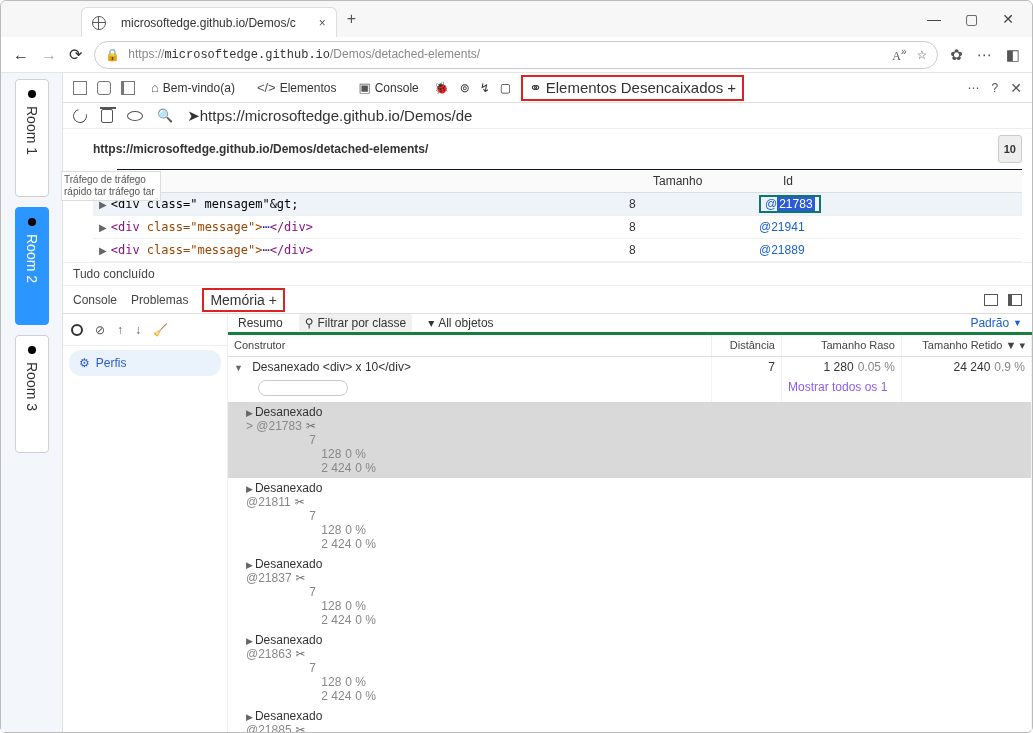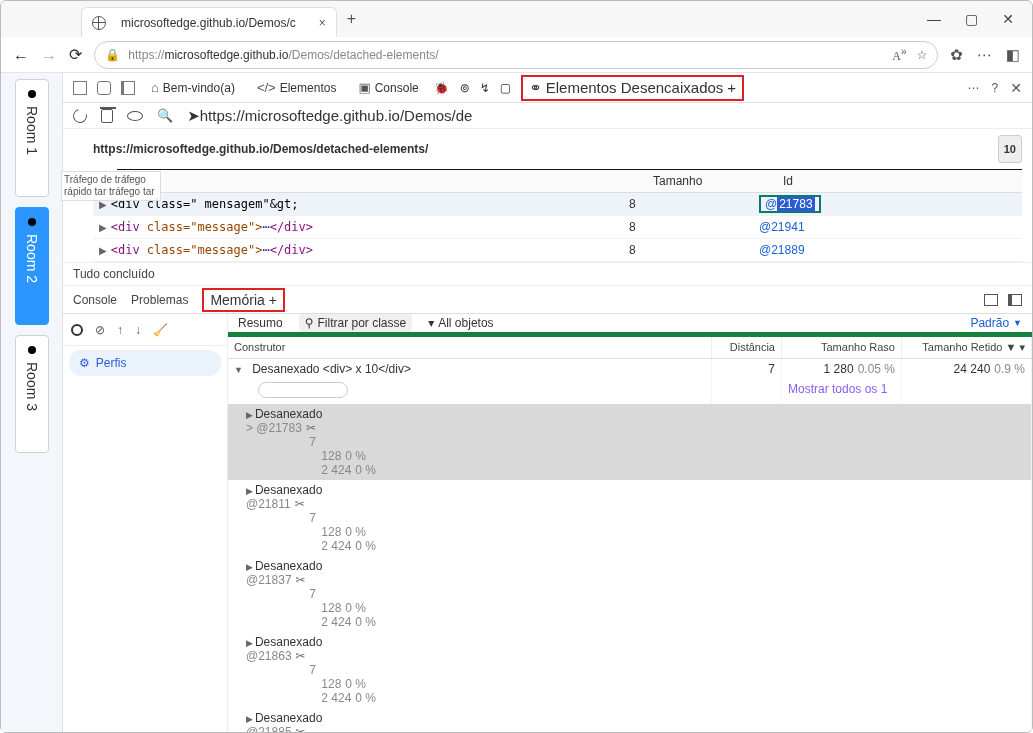--- a/index.html
+++ b/index.html
@@ -14,21 +14,21 @@
 .globe-icon::after { content:""; position:absolute; left:0; top:45%; height:1px; width:100%; background:#555;}
 .tab-title { font-size: 12px; color: #333; }
 .tab-close { margin-left: 8px; color: #555; cursor: pointer; }
 .newtab { margin-left: 10px; color: #555; font-size: 16px; cursor: pointer; }
 .wincontrols { margin-left: auto; display: flex; gap: 24px; padding-right: 18px; color: #444; font-size: 14px; }
 .wincontrols span { cursor: pointer; }
 
 .addrbar { height: 36px; display: flex; align-items: center; gap: 12px; padding: 0 12px; border-bottom: 1px solid #e5e5e5; }
 .nav-arrow { font-size: 16px; color: #333; cursor: pointer; }
 .urlbox { flex: 1; height: 28px; border: 1px solid #ccc; border-radius: 14px; display: flex; align-items: center; padding: 0 10px; gap: 8px; }
-.url-domain { color: #333; }
+.url-domain { color: #333; font-family: Liberation Mono, monospace; }
 .url-path { color: #888; }
 .urlright { margin-left: auto; display: flex; gap: 10px; align-items: center; color: #555; }
 .addricons { display: flex; gap: 14px; color: #555; font-size: 15px; }
 .addricons span { cursor: pointer; }
 
 
 .main { flex: 1; display: flex; overflow: hidden; }
 
 
 .rooms { width: 62px; background: #f3f7fb; border-right: 1px solid #e0e0e0; display: flex; flex-direction: column; align-items: center; padding-top: 6px; gap: 10px; }
@@ -93,21 +93,21 @@
 
 
 .mempanel { flex: 1; display: flex; overflow: hidden; }
 .memleft { width: 165px; border-right: 1px solid #eee; display: flex; flex-direction: column; }
 .mem-icons { height: 32px; display: flex; align-items: center; gap: 12px; padding: 0 8px; border-bottom: 1px solid #eee; }
 .mem-icons span { cursor: pointer; color: #555; }
 .rec { width: 12px; height: 12px; border: 2px solid #333; border-radius: 50%; }
 .profiles { height: 26px; display: flex; align-items: center; gap: 6px; padding: 0 10px; background: #eaf2fb; color: #2b5cd6; border-radius: 12px; margin: 4px 6px; font-size: 12px; }
 
 .memright { flex: 1; display: flex; flex-direction: column; overflow: hidden; }
-.memtoolbar { height: 32px; display: flex; align-items: center; gap: 16px; padding: 0 10px; border-bottom: 5px solid #15803d; }
+.memtoolbar { height: 32px; display: flex; align-items: center; gap: 16px; padding: 0 10px; border-bottom: 3px solid #15803d; }
 .memtoolbar .seg { display: flex; align-items: center; gap: 4px; color: #333; cursor: pointer; }
 .memtoolbar .filterinput { background: #f0f0f0; border-radius: 3px; padding: 2px 6px; display: flex; align-items: center; gap: 4px; }
 .memtoolbar .right { margin-left: auto; display: flex; align-items: center; gap: 4px; color: #1a5fd0; }
 
 .mem-th { display: flex; border-bottom: 1px solid #ddd; font-size: 11px; color: #444; }
 .mem-th > div { padding: 4px 6px; border-right: 1px solid #eee; }
 .mc-constr { flex: 1; }
 .mc-dist { width: 70px; text-align: right; }
 .mc-shal { width: 120px; text-align: right; }
 .mc-ret { width: 130px; text-align: right; }

